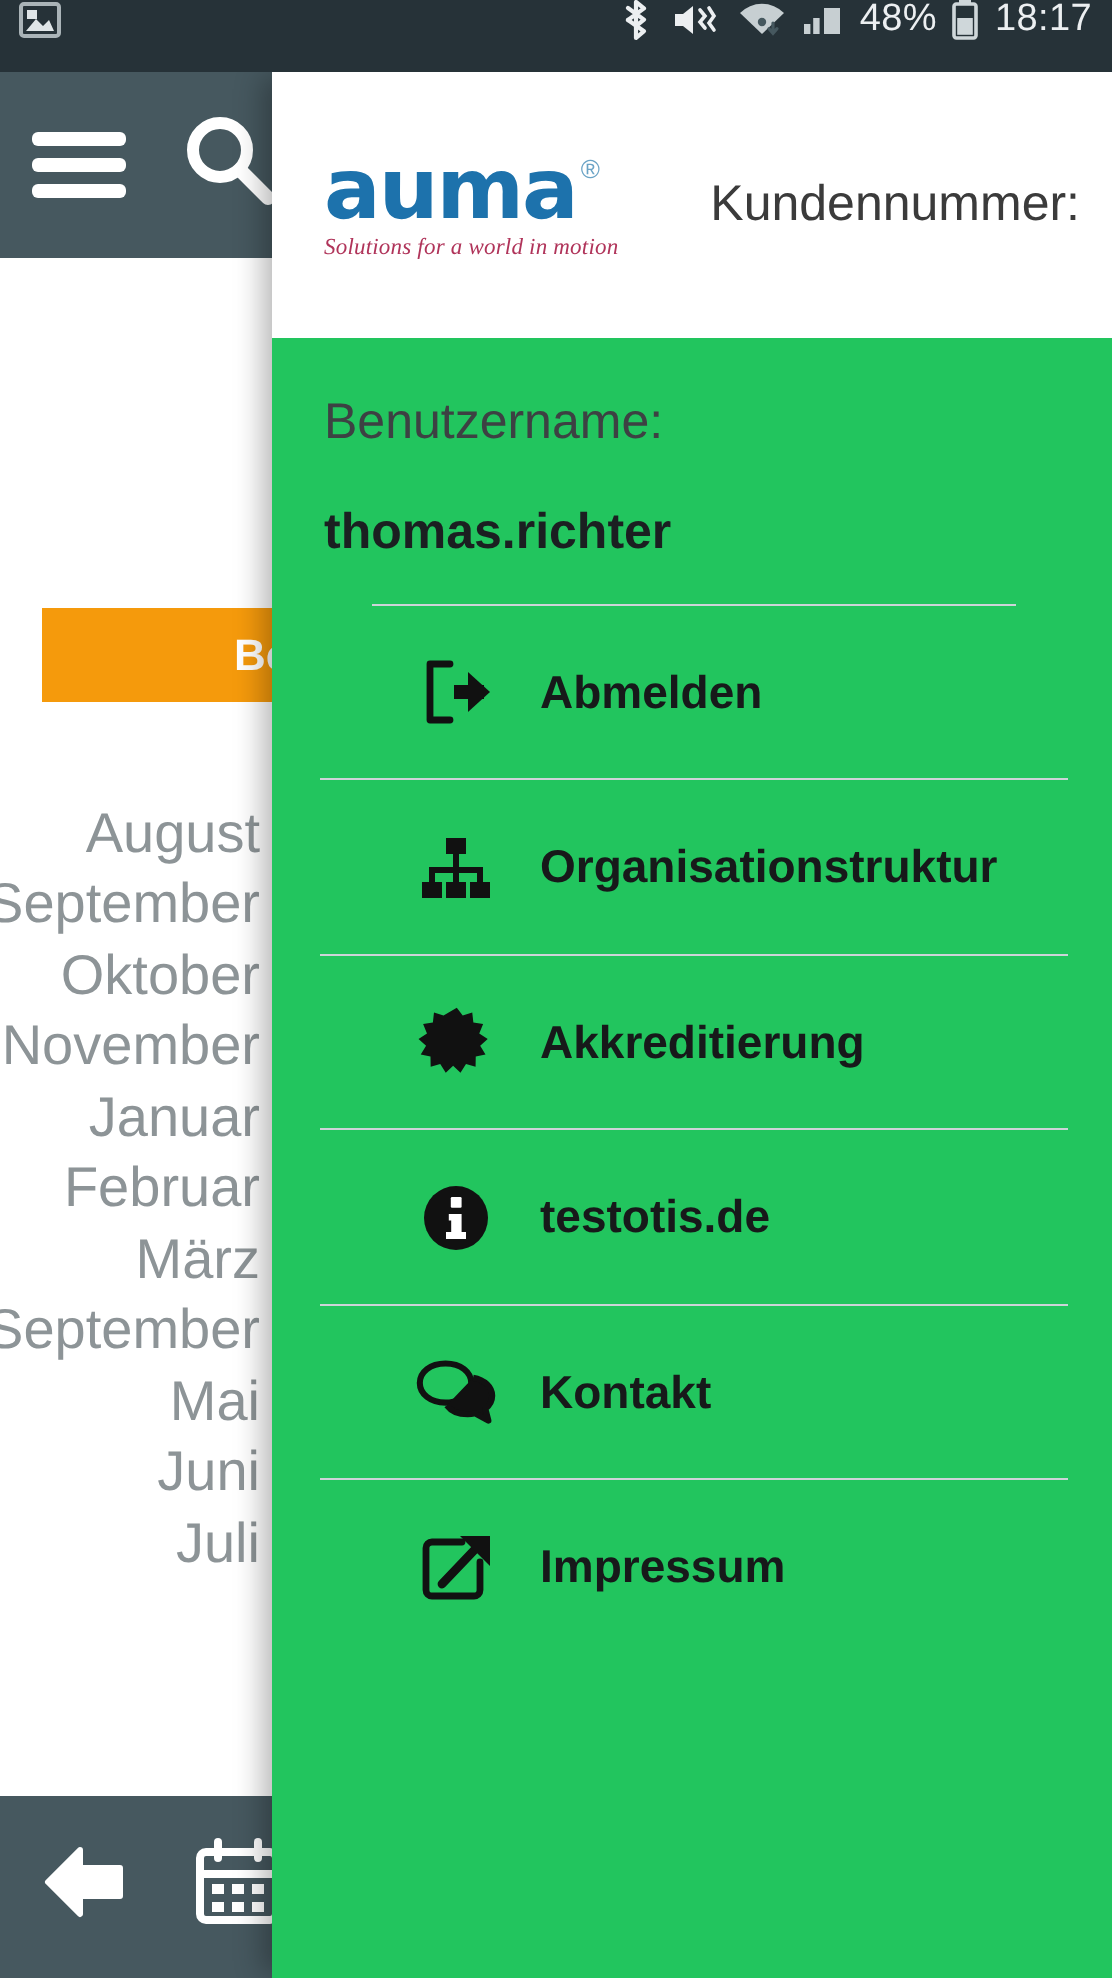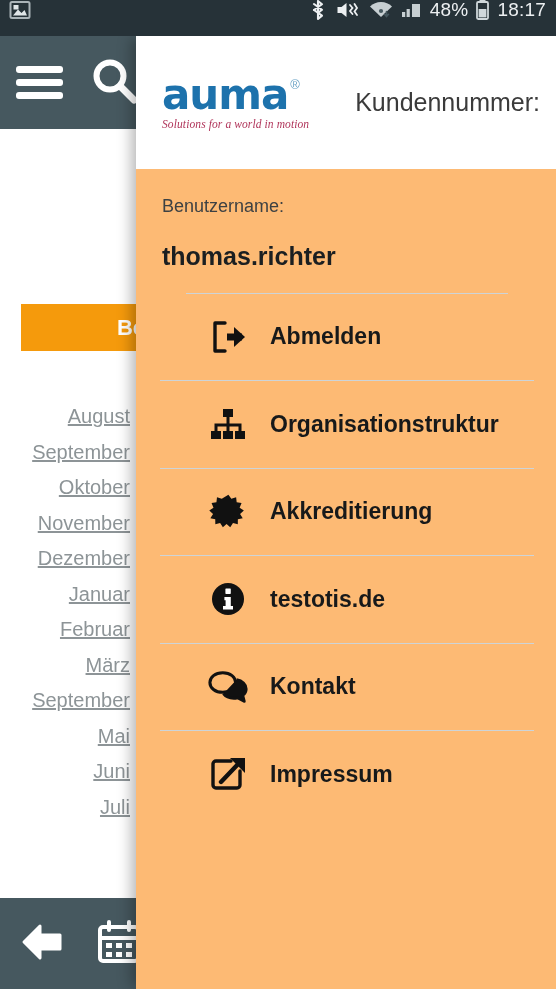--- a/index.html
+++ b/index.html
@@ -55,37 +55,36 @@
   }
 
   #monthlist {
     position:absolute; left:0; top:363px; width:136px;
     display:flex; flex-direction:column;
   }
   #monthlist .month {
     height:35.5px;
     display:flex; align-items:center; justify-content:flex-end;
     padding-right:6px;
-    font-size:20px; color:#8d9497;
+    font-size:28px; color:#8d9497;
     white-space:nowrap;
-    text-decoration:underline;
   }
 
   #bottombar {
     position:absolute; left:0; bottom:0; width:556px; height:91px;
     background:#46585f;
     display:flex; align-items:center; gap:30px;
     padding-left:18px;
   }
 
   
   #drawer {
     position:absolute; left:136px; top:36px;
     width:420px; height:953px;
-    background:#fdba74;
+    background:#22c55e;
     box-shadow:-7px 0 13px -2px rgba(0,0,0,0.28);
     overflow:hidden;
   }
   #drawer-header {
     height:133px; background:#ffffff;
     display:flex; align-items:center;
     padding:0 16px 0 26px;
   }
   .logo-wrap { display:flex; flex-direction:column; align-items:flex-start; }
   .logo-row { display:flex; align-items:flex-start; }
@@ -98,21 +97,21 @@
   .logo-tag {
     font-family:"Liberation Serif", serif;
     font-style:italic; font-size:11.5px; color:#b0345a;
     margin-top:4px; letter-spacing:0.1px; white-space:nowrap;
   }
   .cust { margin-left:auto; text-align:left; }
   .cust-label { font-size:25px; color:#3b3b3b; line-height:1.25; white-space:nowrap; }
   .cust-value { font-size:26px; font-weight:bold; color:#1d1d1d; line-height:1.3; }
 
   #user-block { padding:26px 26px 0 26px; }
-  .user-label { font-size:18px; color:#3d4143; line-height:1.3; }
+  .user-label { font-size:25px; color:#3d4143; line-height:1.3; }
   .user-value { font-size:25px; font-weight:bold; color:#1b1f21; line-height:1.45; margin-top:20px; }
   .divider { height:1px; background:#cdd4d8; margin:18px 22px 0 24px; }
 
   #menu { padding-top:0; }
   .menu-item {
     height:86.5px;
     display:flex; align-items:center;
     padding-left:72px;
   }
   .menu-icon {
@@ -152,21 +151,20 @@
 
     <div id="orangebtn">
       <span>Be</span>
     </div>
 
     <div id="monthlist">
         <div class="month">August</div>
         <div class="month">September</div>
         <div class="month">Oktober</div>
         <div class="month">November</div>
-        <div class="month">Dezember</div>
         <div class="month">Januar</div>
         <div class="month">Februar</div>
         <div class="month">März</div>
         <div class="month">September</div>
         <div class="month">Mai</div>
         <div class="month">Juni</div>
         <div class="month">Juli</div>
       </div>
 
     <div id="bottombar">

